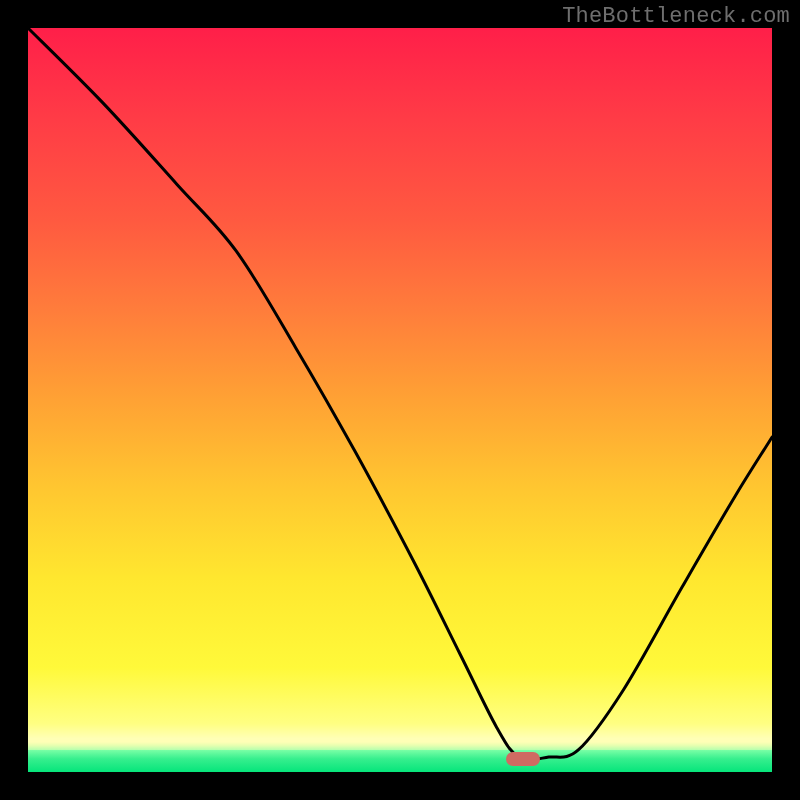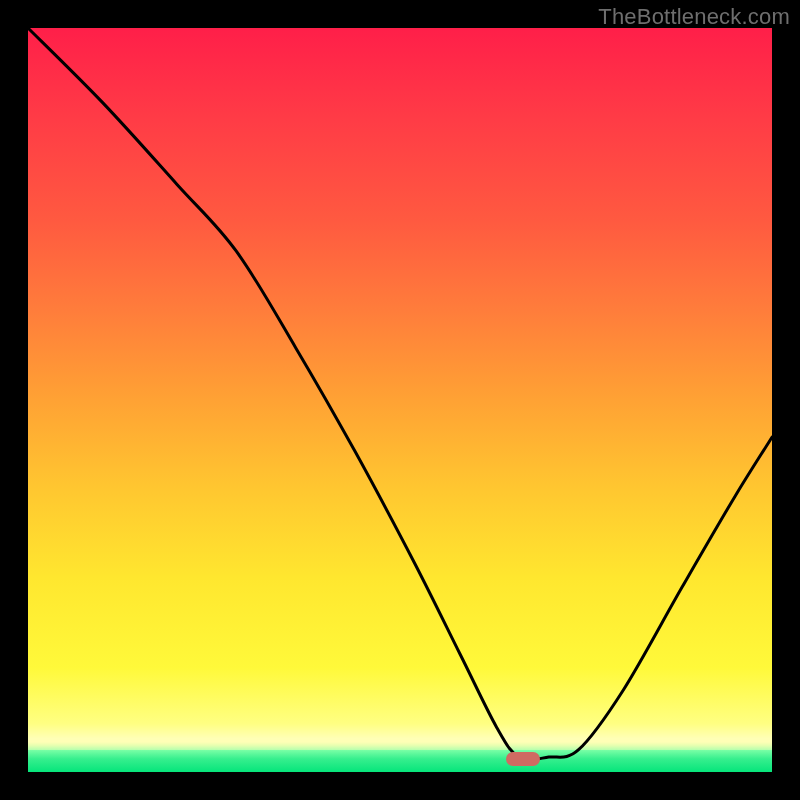--- a/index.html
+++ b/index.html
@@ -73,20 +73,21 @@
     background: #cf6a62;
   }
   .watermark {
     position: absolute;
     top: 4px;
     right: 10px;
     color: #6e6e6e;
     font-size: 22px;
     letter-spacing: 0.2px;
     font-weight: 500;
+    font-family: Liberation Mono, monospace;
   }
   svg.curve {
     position: absolute;
     left: 0;
     top: 0;
     width: 744px;
     height: 744px;
     overflow: visible;
   }
 </style>

